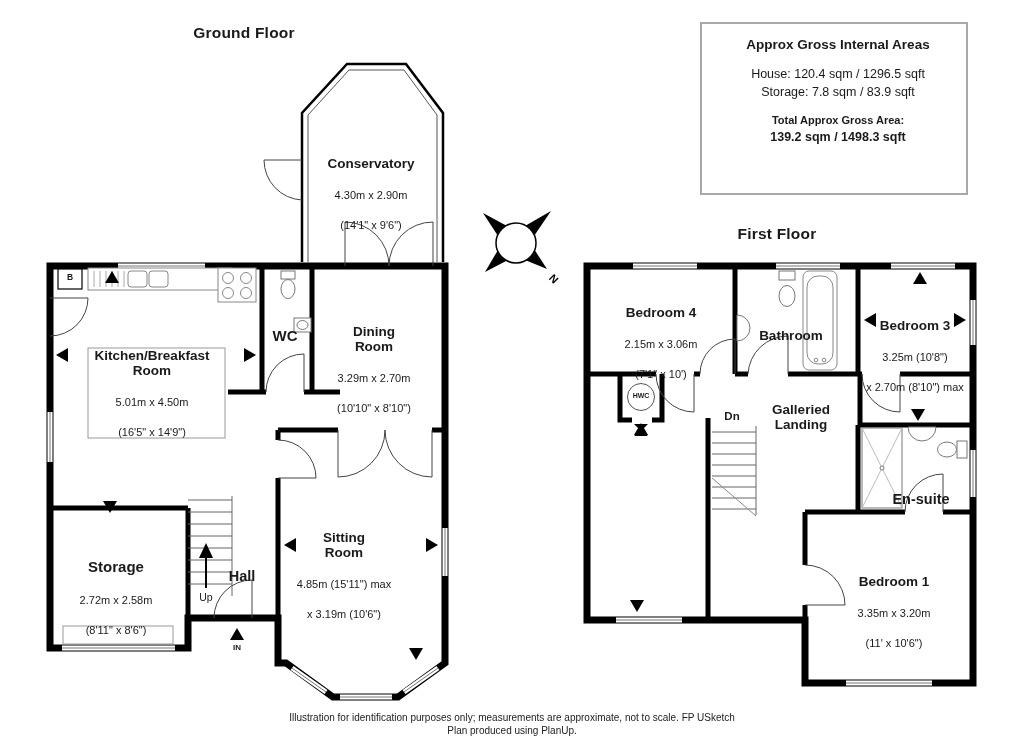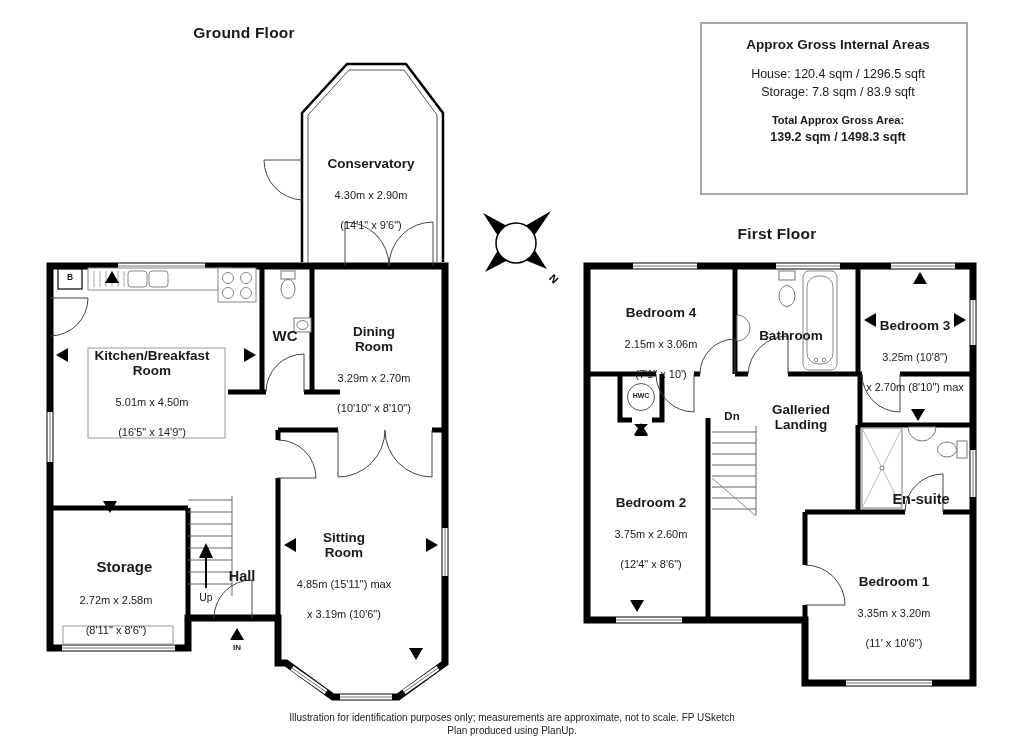--- a/index.html
+++ b/index.html
@@ -4,21 +4,21 @@
 <style>
   html,body{margin:0;padding:0;background:#fff;}
   .page{position:relative;width:1024px;height:744px;background:#ffffff;
         font-family:"Liberation Sans",sans-serif;color:#1a1a1a;overflow:hidden;}
   svg{position:absolute;left:0;top:0;}
   .floor-title{position:absolute;transform:translateX(-50%);font-weight:bold;
         font-size:15.5px;letter-spacing:.2px;white-space:nowrap;}
   .room-label{position:absolute;transform:translateX(-50%);text-align:center;
         line-height:1.12;white-space:pre-line;}
   .rn{font-weight:bold;font-size:13.5px;}
-  .rn-lg{font-weight:bold;font-size:15px;text-align:right;}
+  .rn-lg{font-weight:bold;font-size:15px;}
   .rd{font-size:11px;}
   .tiny{position:absolute;transform:translateX(-50%);text-align:center;white-space:nowrap;}
   .infobox{position:absolute;left:700px;top:22px;width:268px;height:173px;
         border:2px solid #a8a8a8;background:#fff;text-align:center;box-sizing:border-box;padding-left:8px;}
   .ib-title{font-weight:bold;font-size:13.5px;margin-top:13px;}
   .ib-line{font-size:12.5px;margin-top:4px;}
   .ib-first{margin-top:15px;}
   .ib-total{font-weight:bold;font-size:11px;margin-top:15px;}
   .footer{position:absolute;left:512px;transform:translateX(-50%);font-size:10px;
         text-align:center;white-space:nowrap;color:#222;}
@@ -287,25 +287,20 @@
   </div>
   <div class="room-label" style="left:915px;top:300px;">
     <div class="rn">Bedroom 3</div>
     <div class="rd">3.25m (10'8")</div>
     <div class="rd">x 2.70m (8'10") max</div>
   </div>
   <div class="room-label" style="left:801px;top:384px;">
     <div class="rn">Galleried
 Landing</div>
   </div>
-  <div class="room-label" style="left:651px;top:477px;">
-    <div class="rn">Bedroom 2</div>
-    <div class="rd">3.75m x 2.60m</div>
-    <div class="rd">(12'4" x 8'6")</div>
-  </div>
   <div class="room-label" style="left:921px;top:473px;">
     <div class="rn" style="font-size:14.5px;">En-suite</div>
   </div>
   <div class="room-label" style="left:894px;top:556px;">
     <div class="rn">Bedroom 1</div>
     <div class="rd">3.35m x 3.20m</div>
     <div class="rd">(11' x 10'6")</div>
   </div>
   <div class="tiny" style="left:641px;top:392px;font-size:7px;font-weight:bold;">HWC</div>
   <div class="tiny" style="left:732px;top:410px;font-size:11.5px;font-weight:bold;">Dn</div>

